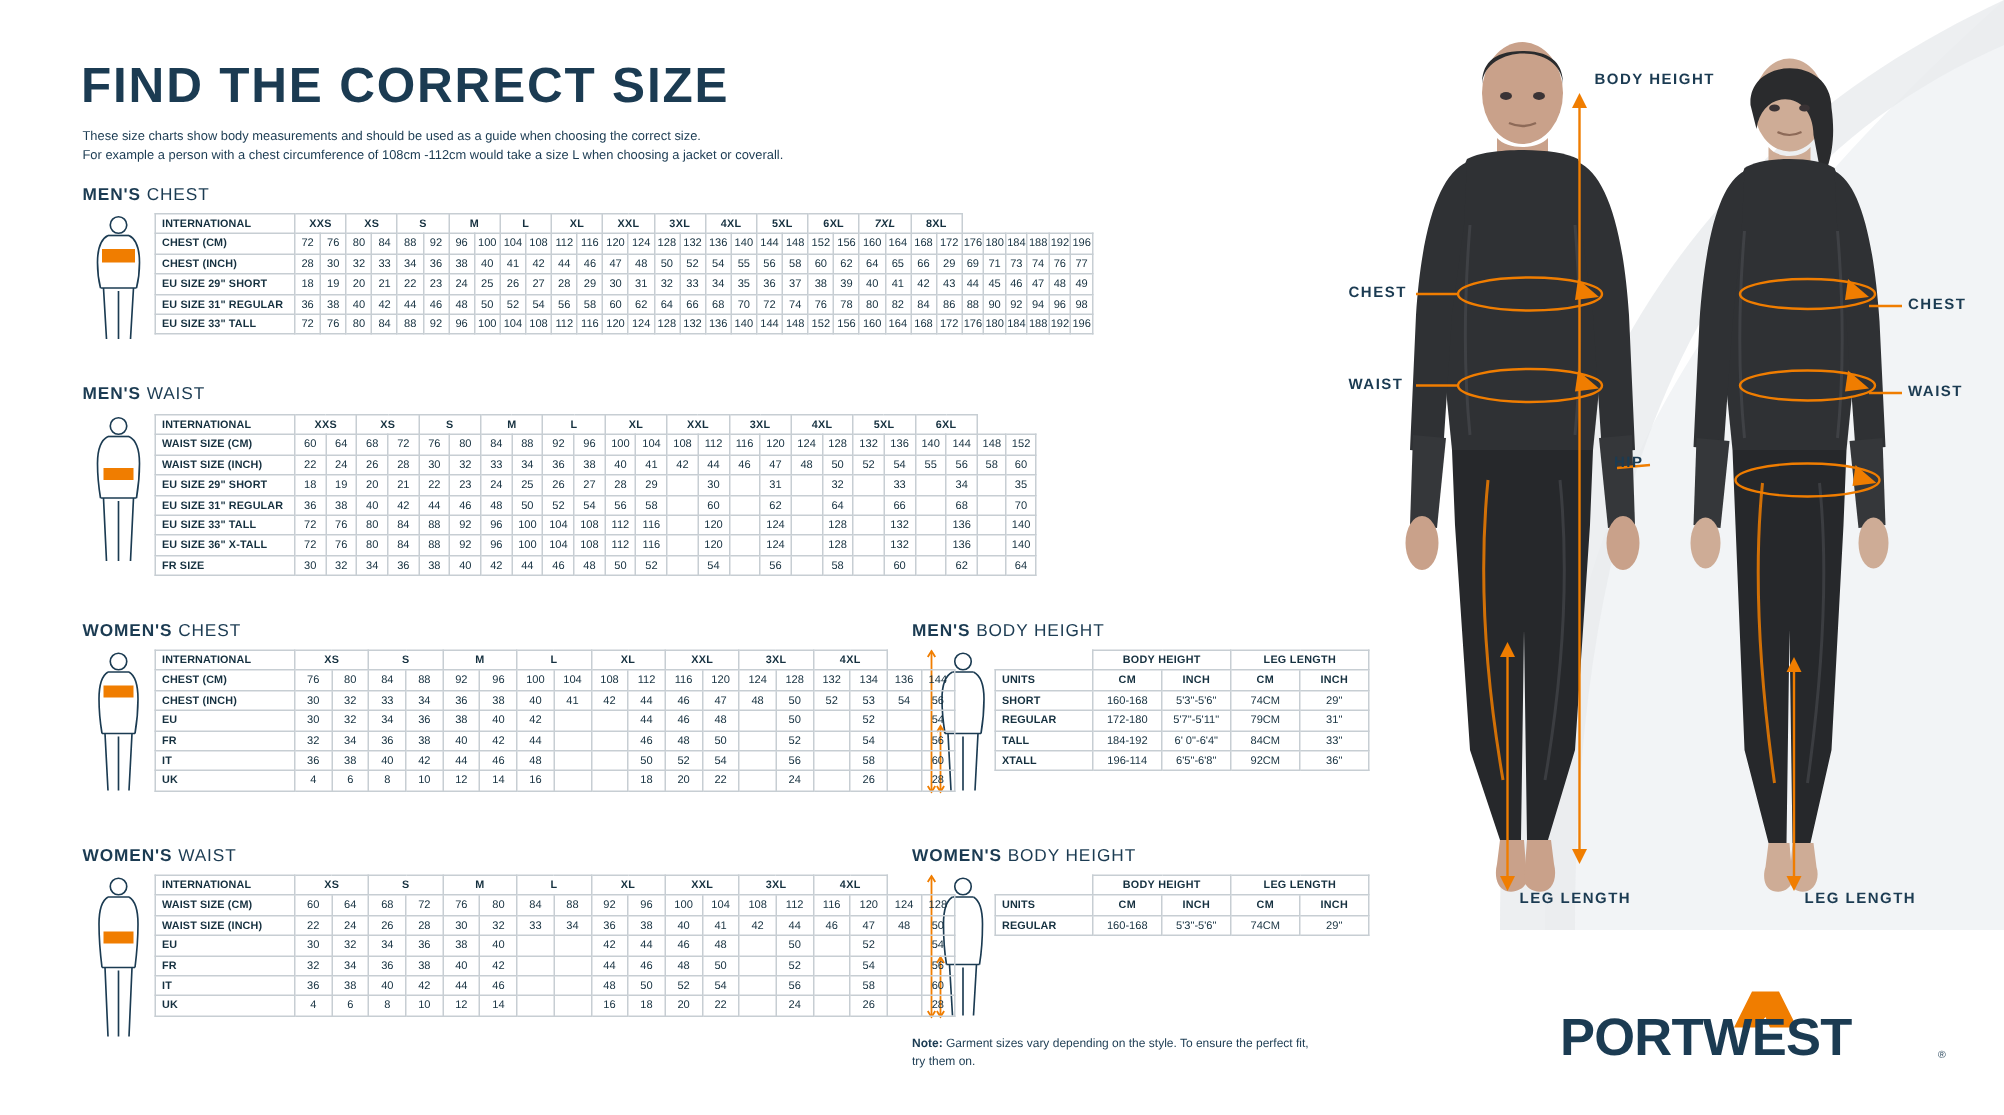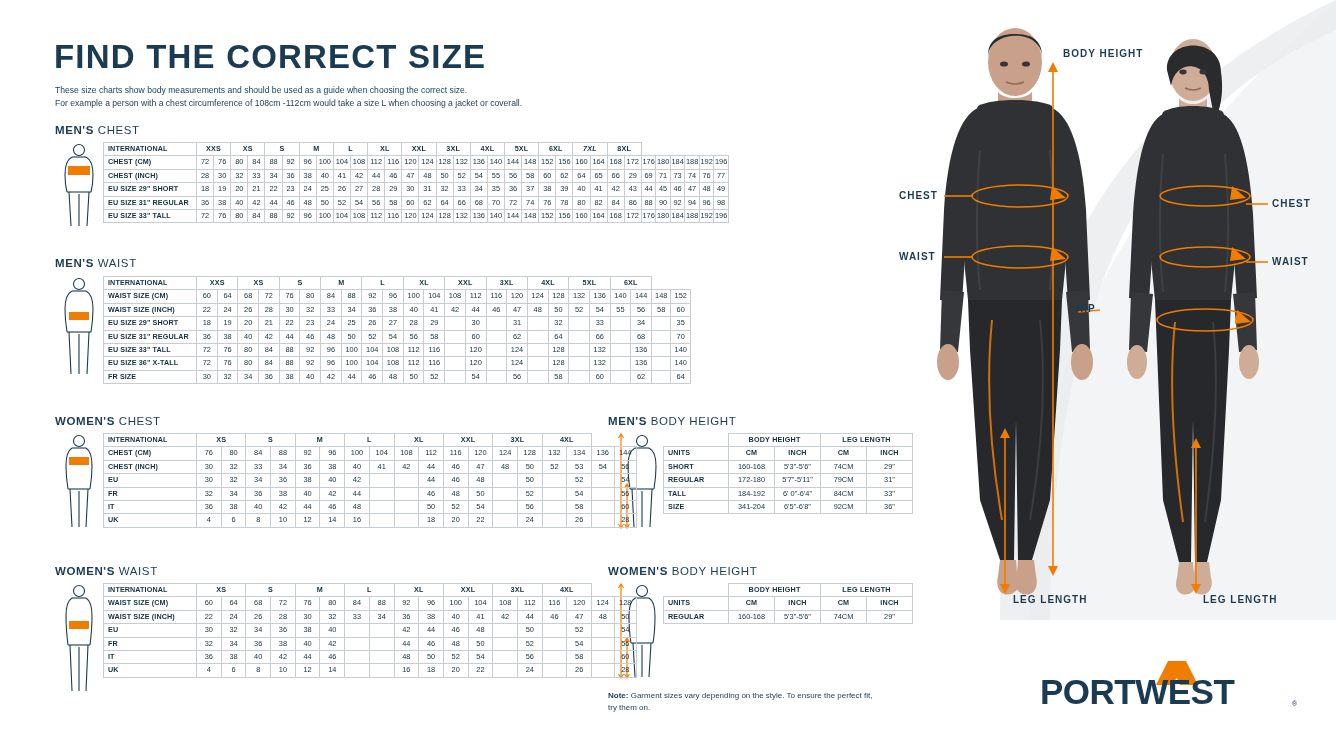--- a/index.html
+++ b/index.html
@@ -884,22 +884,22 @@
           <td style="width: 45px;">31"</td>
         </tr>
         <tr>
           <td class="lbl">TALL</td>
           <td style="width: 45px;">184-192</td>
           <td style="width: 45px;">6' 0"-6'4"</td>
           <td style="width: 45px;">84CM</td>
           <td style="width: 45px;">33"</td>
         </tr>
         <tr>
-          <td class="lbl">SIZE</td>
-          <td style="width: 45px;">341-204</td>
+          <td class="lbl">XTALL</td>
+          <td style="width: 45px;">196-114</td>
           <td style="width: 45px;">6'5"-6'8"</td>
           <td style="width: 45px;">92CM</td>
           <td style="width: 45px;">36"</td>
         </tr>
       </tbody>
     </table>
   <table class="sz" id="t-womens-bh" style="left:663px;top:583px;">
       <thead>
         <tr>
           <th style="width: 60px; border: none;"></th>

